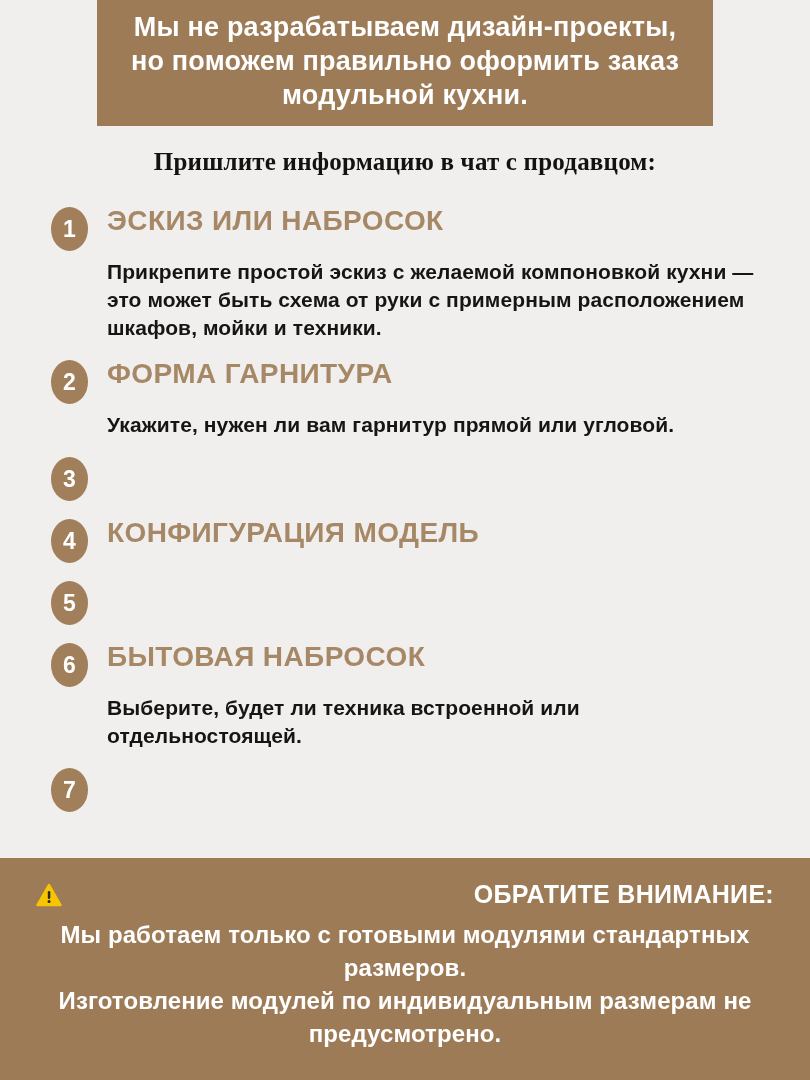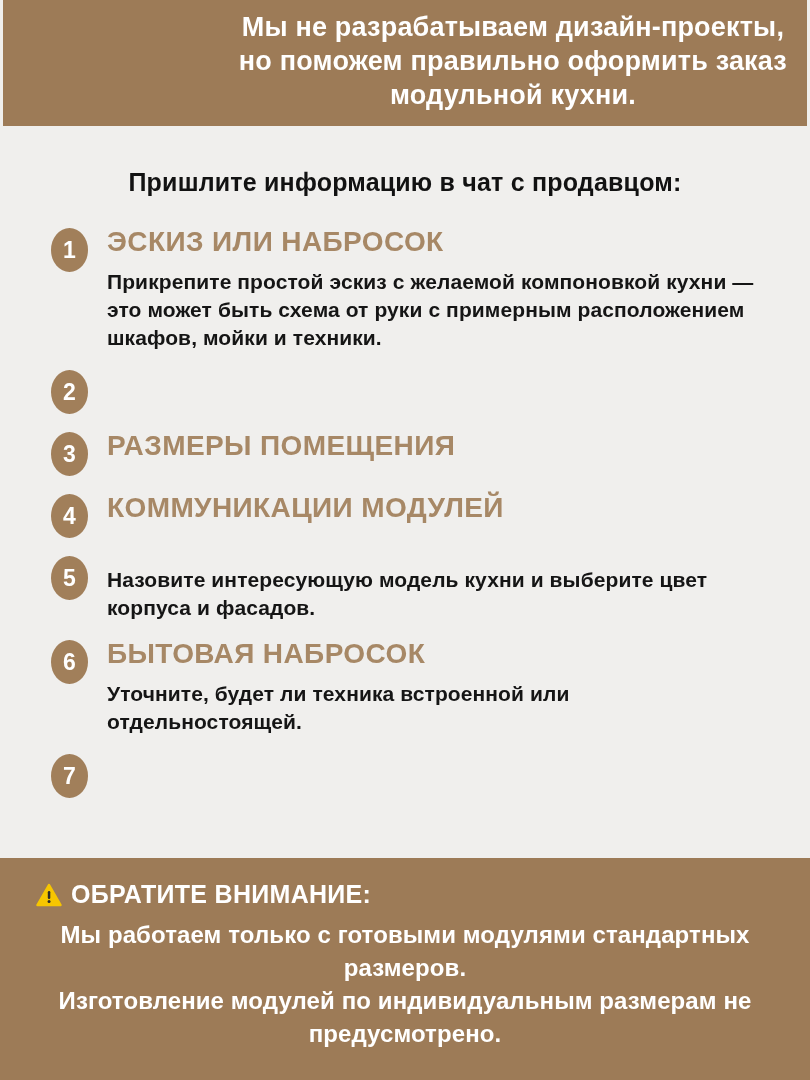--- a/index.html
+++ b/index.html
@@ -10,45 +10,46 @@
   }
   .page {
     width: 810px;
     height: 1080px;
     display: flex;
     flex-direction: column;
     background: #f0efed;
     overflow: hidden;
   }
   .header-banner {
-    width: 804px;
+    width: 616px;
     min-height: 125px;
     margin: 0 auto;
     background: #9d7b57;
     display: flex;
     align-items: center;
-    justify-content: flex-end;
+    justify-content: center;
     padding: 10px 20px 14px;
   }
   .header-title {
     color: #ffffff;
     font-size: 27px;
     font-weight: bold;
     line-height: 34px;
     text-align: center;
     white-space: pre-line;
     letter-spacing: 0.2px;
   }
   .intro-text {
-    margin-top: 42px;
+    margin-top: 22px;
     text-align: center;
     font-size: 25px;
     font-weight: bold;
     color: #121212;
     letter-spacing: 0.2px;
+    font-family: Liberation Serif, serif;
   }
   .steps-list {
     width: 716px;
     margin: 30px auto 0;
     display: flex;
     flex-direction: column;
     gap: 17px;
   }
   .step-item {
     display: flex;
@@ -73,41 +74,41 @@
     font-weight: bold;
   }
   .step-title {
     font-size: 28px;
     font-weight: bold;
     color: #a78866;
     letter-spacing: 0.4px;
     line-height: 30px;
   }
   .step-description {
-    margin-top: 11px;
+    margin-top: 22px;
     font-size: 21px;
     font-weight: bold;
     color: #151515;
     line-height: 28px;
     white-space: pre-line;
     letter-spacing: 0.1px;
   }
   .notice-banner {
     margin-top: auto;
     width: 810px;
     background: #9d7b57;
     padding: 22px 36px 30px;
     text-align: center;
     color: #ffffff;
   }
   .notice-title-row {
     display: flex;
     align-items: center;
-    justify-content: flex-start;
-    gap: 9px;
+    justify-content: space-between;
+    gap: 22px;
   }
   .warning-icon { width: 26px; height: 24px; display: inline-block; }
   .notice-title {
     font-size: 25px;
     font-weight: bold;
     letter-spacing: 0.3px;
   }
   .notice-text {
     margin-top: 9px;
     font-size: 24px;
@@ -141,57 +142,58 @@
         <div class="step-description">Прикрепите простой эскиз с желаемой компоновкой кухни —
 это может быть схема от руки с примерным расположением
 шкафов, мойки и техники.</div>
       </div>
     </div>
 
     <div class="step-item">
       <div class="step-badge">
         <span class="step-number">2</span>
       </div>
+      <div>
+        <div class="step-title">ФОРМА ГАРНИТУРА</div>
+        <div class="step-description">Укажите, нужен ли вам гарнитур прямой или угловой.</div>
+      </div>
     </div>
 
     <div class="step-item">
       <div class="step-badge">
         <span class="step-number">3</span>
       </div>
       <div>
-        <div class="step-title">РАЗМЕРЫ ПОМЕЩЕНИЯ</div>
       </div>
     </div>
 
     <div class="step-item">
       <div class="step-badge">
         <span class="step-number">4</span>
       </div>
       <div>
-        <div class="step-title">КОММУНИКАЦИИ МОДУЛЕЙ</div>
+        <div class="step-title">КОНФИГУРАЦИЯ МОДЕЛЬ</div>
       </div>
     </div>
 
     <div class="step-item">
       <div class="step-badge">
         <span class="step-number">5</span>
       </div>
       <div>
-        <div class="step-description">Назовите интересующую модель кухни и выберите цвет
-корпуса и фасадов.</div>
       </div>
     </div>
 
     <div class="step-item">
       <div class="step-badge">
         <span class="step-number">6</span>
       </div>
       <div>
         <div class="step-title">БЫТОВАЯ НАБРОСОК</div>
-        <div class="step-description">Уточните, будет ли техника встроенной или отдельностоящей.</div>
+        <div class="step-description">Выберите, будет ли техника встроенной или отдельностоящей.</div>
       </div>
     </div>
 
     <div class="step-item">
       <div class="step-badge">
         <span class="step-number">7</span>
       </div>
     </div>
 
   </div>

